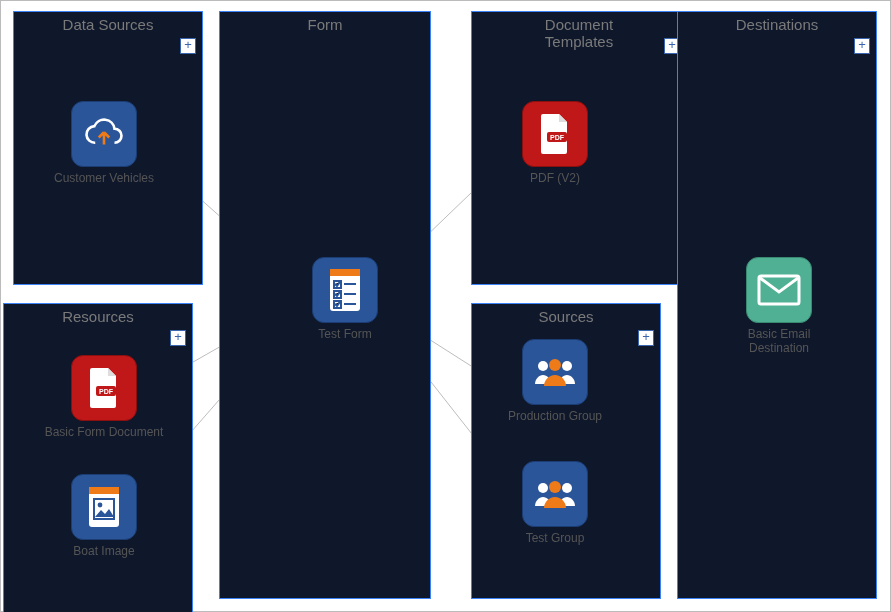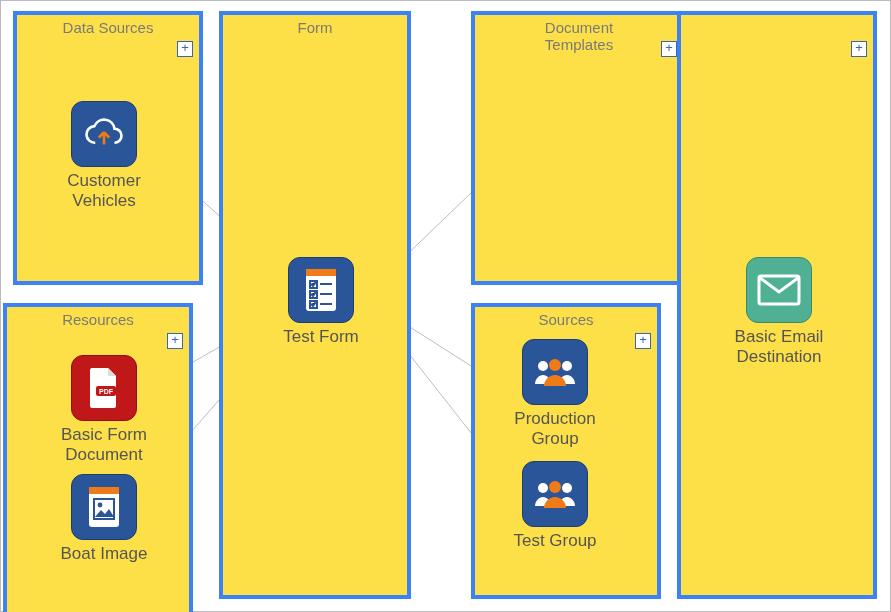--- a/index.html
+++ b/index.html
@@ -1,26 +1,26 @@
 <!DOCTYPE html>
 <html><head>
 <meta charset="utf-8">
 <style>
 html,body{margin:0;padding:0;width:891px;height:612px;font-family:"Segoe UI",Arial,sans-serif;background:#fff;color:#555;}
 .canvas{position:relative;width:891px;height:612px;border:1px solid #bbb;box-sizing:border-box;}
 svg.lines{position:absolute;left:0;top:0;width:891px;height:612px;pointer-events:none;}
-.panel{position:absolute;border:4px solid #3b82f6;background:#fde047;box-sizing:border-box;}
+.panel{position:absolute;border:1px solid #3b82f6;background:#0f172a;box-sizing:border-box;}
 .panel .title{text-align:center;font-size:15px;color:#7a7a7a;margin-top:4px;}
 .add-btn{position:absolute;top:26px;right:6px;width:14px;height:14px;border:1px solid #3a66b0;color:#3a66b0;font-size:13px;line-height:12px;text-align:center;background:#fff;cursor:pointer;}
 .node{position:absolute;width:120px;text-align:center;}
 .node .tile{width:64px;height:64px;margin:0 auto;border-radius:12px;display:flex;align-items:center;justify-content:center;cursor:pointer;}
 .tile.blue{background:#2a5599;border:1px solid #1c3d73;}
 .tile.red{background:#c01818;border:1px solid #8a0f0f;}
 .tile.green{background:#4fb093;border:1px solid #3a8a72;}
-.node .lbl{font-size:17px;color:#555;margin-top:4px;line-height:1.2;}
+.node .lbl{font-size:12px;color:#555;margin-top:4px;line-height:1.2;}
 
 .icon{display:block;}
 </style>
 </head>
 <body>
 
 <div class="canvas">
 
 <svg class="lines">
   <g stroke="#bdbdbd" stroke-width="1" fill="none">
@@ -35,33 +35,34 @@
 </svg>
 
 <div class="panel" style="left:12px;top:10px;width:190px;height:274px">
   <div class="title">Data Sources</div>
   <div class="add-btn">+</div>
 </div>
 <div class="panel" style="left:2px;top:302px;width:190px;height:340px">
   <div class="title">Resources</div>
   <div class="add-btn">+</div>
 </div>
-<div class="panel" style="left:218px;top:10px;width:192px;height:588px">
+<div class="panel" style="left:218px;top:10px;width:212px;height:588px">
   <div class="title">Form</div>
 </div>
 <div class="panel" style="left:470px;top:10px;width:216px;height:274px">
   <div class="title" style="white-space:pre-line">Document
 Templates</div>
   <div class="add-btn">+</div>
 </div>
 <div class="panel" style="left:470px;top:302px;width:190px;height:296px">
   <div class="title">Sources</div>
   <div class="add-btn">+</div>
 </div>
 <div class="panel" style="left:676px;top:10px;width:200px;height:588px">
+  <div class="title">Destinations</div>
   <div class="add-btn">+</div>
 </div>
 
 <div class="node" style="left:43px;top:100px">
   <div class="tile blue">
     <svg class="icon" width="42" height="42" viewBox="0 0 48 48">
           <path fill="none" stroke="#fff" stroke-width="3" d="M36 34a8 8 0 0 0 0-16 12 12 0 0 0-23-3 9 9 0 0 0 1 19"></path>
           <path fill="none" stroke="#ef7b18" stroke-width="3" d="M24 36V22m0 0l-6 6m6-6l6 6"></path>
         </svg>
   </div>
@@ -86,21 +87,21 @@
           <rect x="4" y="2" width="30" height="40" rx="3" fill="#fff"></rect>
           <rect x="4" y="2" width="30" height="7" fill="#ef7b18"></rect>
           <rect x="9" y="14" width="20" height="20" fill="none" stroke="#2a5599" stroke-width="2"></rect>
           <circle cx="15" cy="20" r="2.4" fill="#2a5599"></circle>
           <path d="M10 32l6-7 4 4 4-5 5 8z" fill="#2a5599"></path>
         </svg>
   </div>
   <div class="lbl">Boat Image</div>
 </div>
 
-<div class="node" style="left:260px;top:256px">
+<div class="node" style="left:284px;top:256px">
   <div class="tile blue">
     <svg class="icon" width="40" height="46" viewBox="0 0 40 46">
           <rect x="5" y="2" width="30" height="42" rx="3" fill="#fff"></rect>
           <rect x="5" y="2" width="30" height="7" fill="#ef7b18"></rect>
           <g fill="none" stroke="#2a5599" stroke-width="2">
             <rect x="9" y="14" width="7" height="7"></rect>
             <rect x="9" y="24" width="7" height="7"></rect>
             <rect x="9" y="34" width="7" height="7"></rect>
           </g>
           <g stroke="#2a5599" stroke-width="2">
@@ -109,20 +110,31 @@
           <g stroke="#2a5599" stroke-width="2">
             <line x1="19" y1="17" x2="31" y2="17"></line>
             <line x1="19" y1="27" x2="31" y2="27"></line>
             <line x1="19" y1="37" x2="31" y2="37"></line>
           </g>
         </svg>
   </div>
   <div class="lbl">Test Form</div>
 </div>
 
+<div class="node" style="left:494px;top:100px">
+  <div class="tile red">
+    <svg class="icon" width="40" height="44" viewBox="0 0 40 44">
+          <path fill="#fff" d="M8 2h16l8 8v30a2 2 0 0 1-2 2H8a2 2 0 0 1-2-2V4a2 2 0 0 1 2-2z"></path>
+          <path fill="#ddd" d="M24 2v8h8z"></path>
+          <rect x="12" y="20" width="20" height="10" rx="2" fill="#c01818"></rect>
+          <text x="22" y="28" font-size="7" font-weight="bold" fill="#fff" text-anchor="middle">PDF</text>
+        </svg>
+  </div>
+  <div class="lbl">PDF (V2)</div>
+</div>
 
 <div class="node" style="left:494px;top:338px">
   <div class="tile blue">
     <svg class="icon" width="46" height="40" viewBox="0 0 46 40">
           <g fill="#fff">
             <circle cx="11" cy="14" r="5"></circle>
             <path d="M3 32c0-5 4-9 8-9s8 4 8 9z"></path>
             <circle cx="35" cy="14" r="5"></circle>
             <path d="M27 32c0-5 4-9 8-9s8 4 8 9z"></path>
           </g>

